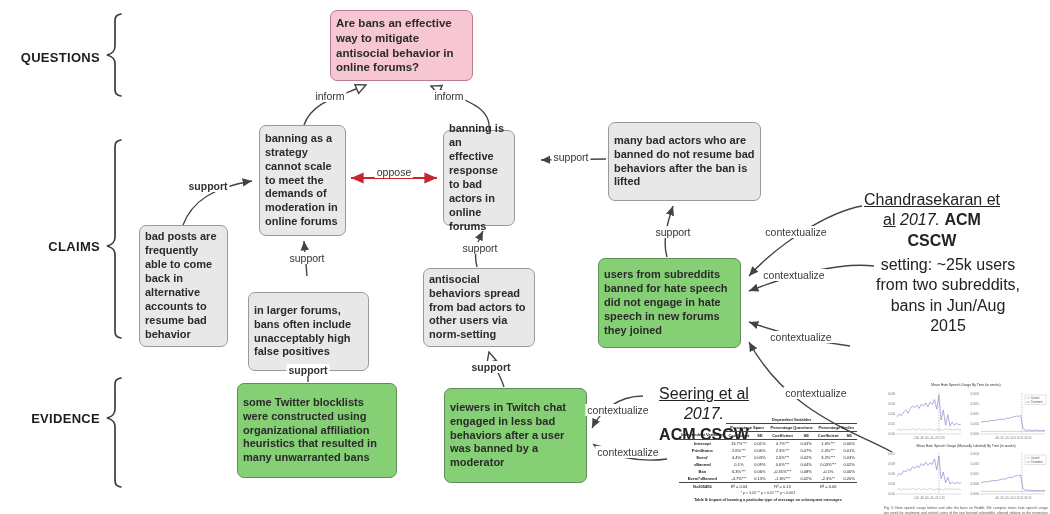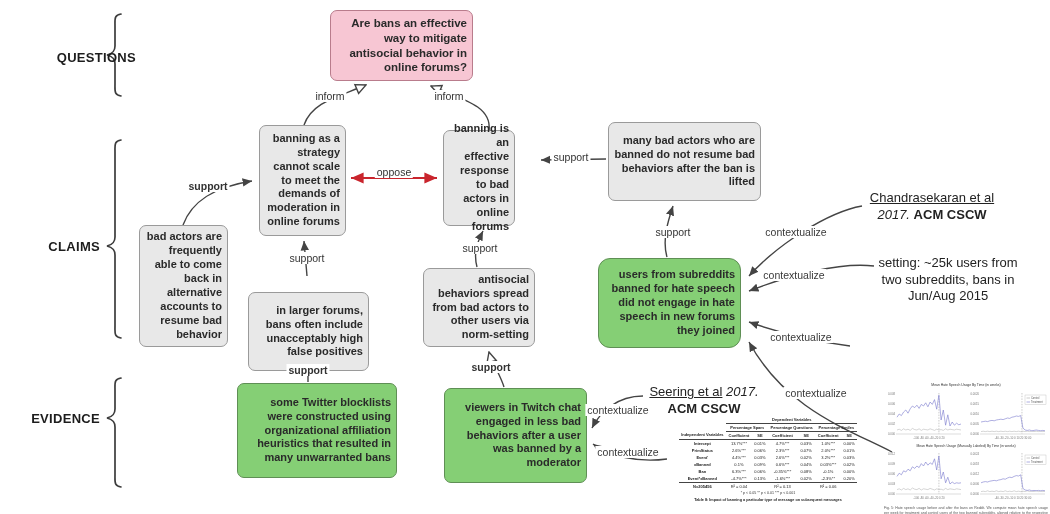--- a/index.html
+++ b/index.html
@@ -2,30 +2,30 @@
 <html><head>
 <meta charset="utf-8">
 <style>
   html,body{margin:0;padding:0;background:#ffffff;}
   .canvas{position:relative;width:1050px;height:514px;background:#fff;
           font-family:"Liberation Sans",sans-serif;overflow:hidden;}
   .lane-label{position:absolute;font-weight:bold;font-size:13px;color:#1d1d1d;
               letter-spacing:.3px;width:100px;text-align:right;}
   svg.layer{position:absolute;left:0;top:0;pointer-events:none;}
   .node{position:absolute;display:flex;align-items:center;justify-content:center;
-        text-align:right;font-weight:bold;font-size:11px;line-height:1.27;
+        text-align:left;font-weight:bold;font-size:11px;line-height:1.27;
         color:#2a2a2a;border-radius:7px;padding:20px 5px;box-sizing:border-box;}
   .node.question{background:#f7c6d3;border:1.5px solid #b97c8c;font-size:11.5px;}
   .node.claim{background:#e8e8e8;border:1.5px solid #9a9a9a;}
   .node.evidence{background:#85cf75;border:1.5px solid #5f8f55;}
   .edge-label{position:absolute;transform:translate(-50%,-50%);font-size:10.5px;
               color:#333;background:#fff;padding:0 2px;white-space:nowrap;}
   .edge-label.bold{font-weight:bold;}
   .edge-label.italic{color:#3a3a3a;}
-  .annot{position:absolute;text-align:center;font-size:13px;line-height:1.28;color:#222;}
+  .annot{position:absolute;text-align:center;font-size:16px;line-height:1.28;color:#222;}
   .annot .u{text-decoration:underline;}
   .annot .i{font-style:italic;}
   .annot .b{font-weight:bold;}
   
   .mini-table{position:absolute;text-align:center;color:#222;}
   .mini-table table{border-collapse:collapse;font-size:4px;line-height:1.5;margin:0 auto;color:#222;}
   .mini-table th,.mini-table td{padding:.5px 2.5px;text-align:center;font-weight:normal;white-space:nowrap;}
   .mini-table th{font-weight:bold;}
   .mini-table .rule{border-bottom:.6px solid #444;}
   .mini-table tbody tr:first-child td{border-top:.6px solid #444;}
@@ -79,32 +79,32 @@
       <path d="M874,266 C840,262 790,275 749,291" marker-end="url(#mSolid)"></path>
       <path d="M850,346 C820,342 780,333 749,322" marker-end="url(#mSolid)"></path>
       <path d="M892,452 C845,428 785,408 749,342" marker-end="url(#mSolid)"></path>
       <path d="M643,396 C617,396 600,412 592,428" marker-end="url(#mSolid)"></path>
       <path d="M667,459 C638,463 609,456 593,444" marker-end="url(#mSolid)"></path>
     </g>
 
     <path d="M351,178 L437,178" stroke="#c9252d" stroke-width="2" fill="none" marker-start="url(#mRed)" marker-end="url(#mRed)"></path>
   </svg>
 
-  <div class="lane-label" style="left:0;top:50px;padding-left:36px;">QUESTIONS</div>
+  <div class="lane-label" style="left:0;top:50px;">QUESTIONS</div>
   <div class="lane-label" style="left:0;top:239px;">CLAIMS</div>
   <div class="lane-label" style="left:0;top:411px;">EVIDENCE</div>
 
   <div class="node question" style="left:330px;top:10px;width:143px;height:71px;">Are bans an effective way to mitigate antisocial behavior in online forums?</div>
   <div class="node claim" style="left:259px;top:125px;width:87px;height:111px;">banning as a strategy cannot scale to meet the demands of moderation in online forums</div>
   <div class="node claim" style="left:443px;top:130px;width:72px;height:96px;">banning is an effective response to bad actors in online forums</div>
   <div class="node claim" style="left:608px;top:122px;width:153px;height:79px;">many bad actors who are banned do not resume bad behaviors after the ban is lifted</div>
-  <div class="node claim" style="left:139px;top:225px;width:89px;height:122px;">bad actors are frequently able to come back in alternative accounts to resume bad behavior</div>
+  <div class="node claim" style="left:139px;top:225px;width:89px;height:122px;">bad posts are frequently able to come back in alternative accounts to resume bad behavior</div>
   <div class="node claim" style="left:248px;top:292px;width:121px;height:79px;">in larger forums, bans often include unacceptably high false positives</div>
   <div class="node claim" style="left:423px;top:268px;width:112px;height:79px;">antisocial behaviors spread from bad actors to other users via norm-setting</div>
-  <div class="node evidence" style="left:598px;top:258px;width:143px;height:90px;border-radius:12px;">users from subreddits banned for hate speech did not engage in hate speech in new forums they joined</div>
+  <div class="node evidence" style="left:598px;top:258px;width:143px;height:90px;">users from subreddits banned for hate speech did not engage in hate speech in new forums they joined</div>
   <div class="node evidence" style="left:237px;top:383px;width:160px;height:95px;">some Twitter blocklists were constructed using organizational affiliation heuristics that resulted in many unwarranted bans</div>
   <div class="node evidence" style="left:444px;top:388px;width:143px;height:95px;">viewers in Twitch chat engaged in less bad behaviors after a user was banned by a moderator</div>
 
   <div class="edge-label" style="left:330px;top:96px;">inform</div>
   <div class="edge-label" style="left:449px;top:96px;">inform</div>
   <div class="edge-label bold" style="left:208px;top:186px;">support</div>
   <div class="edge-label" style="left:394px;top:172px;">oppose</div>
   <div class="edge-label" style="left:571px;top:157px;">support</div>
   <div class="edge-label" style="left:307px;top:258px;">support</div>
   <div class="edge-label" style="left:480px;top:248px;">support</div>

